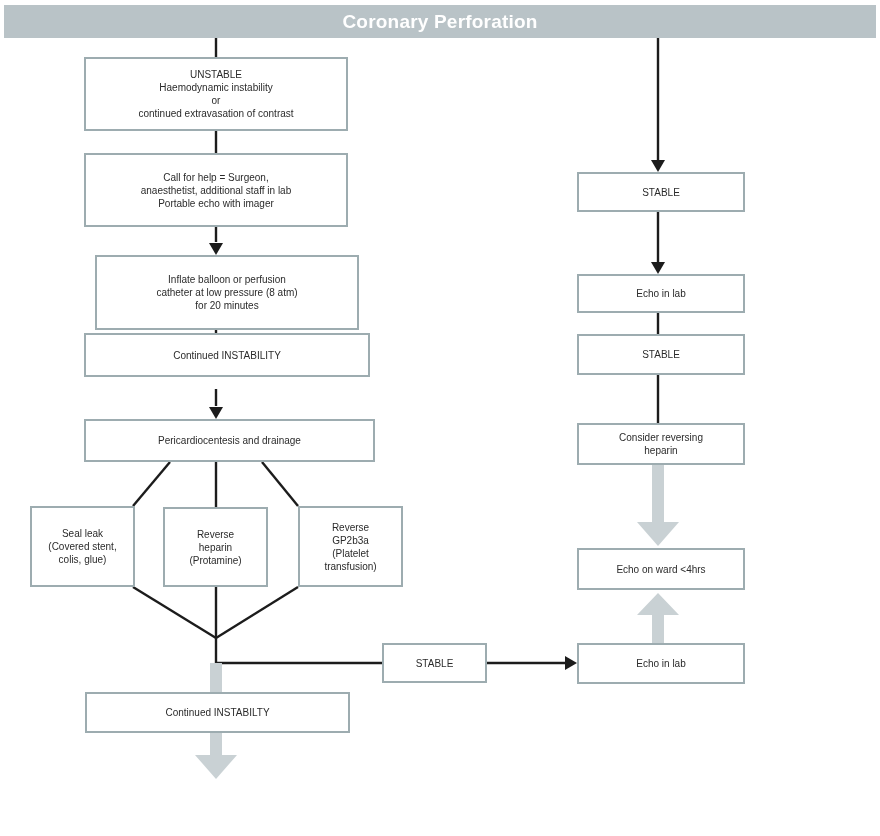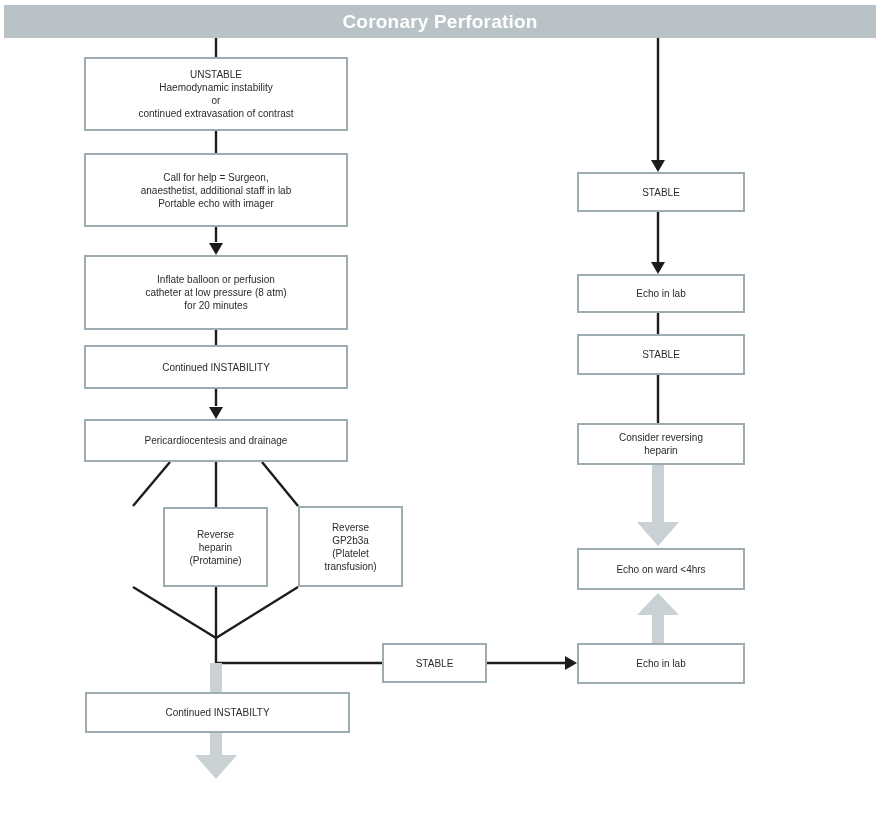--- a/index.html
+++ b/index.html
@@ -97,30 +97,35 @@
     <span class="txt">UNSTABLE
 Haemodynamic instability
 or
 continued extravasation of contrast</span>
   </div>
   <div class="node" style="left:84px; top:153px; width:264px; height:74px;">
     <span class="txt">Call for help = Surgeon,
 anaesthetist, additional staff in lab
 Portable echo with imager</span>
   </div>
-  <div class="node" style="left:84px; top:255px; width:264px; height:75px;">
+  <div class="node" style="left:95px; top:255px; width:264px; height:75px;">
     <span class="txt">Inflate balloon or perfusion
 catheter at low pressure (8 atm)
 for 20 minutes</span>
   </div>
-  <div class="node" style="left:84px; top:345px; width:264px; height:44px;">
+  <div class="node" style="left:84px; top:333px; width:286px; height:44px;">
     <span class="txt">Continued INSTABILITY</span>
   </div>
-  <div class="node" style="left:84px; top:419px; width:264px; height:43px;">
+  <div class="node" style="left:84px; top:419px; width:291px; height:43px;">
     <span class="txt">Pericardiocentesis and drainage</span>
+  </div>
+  <div class="node" style="left:30px; top:506px; width:105px; height:81px;">
+    <span class="txt">Seal leak
+(Covered stent,
+colis, glue)</span>
   </div>
   <div class="node" style="left:163px; top:507px; width:105px; height:80px;">
     <span class="txt">Reverse
 heparin
 (Protamine)</span>
   </div>
   <div class="node" style="left:298px; top:506px; width:105px; height:81px;">
     <span class="txt">Reverse
 GP2b3a
 (Platelet

